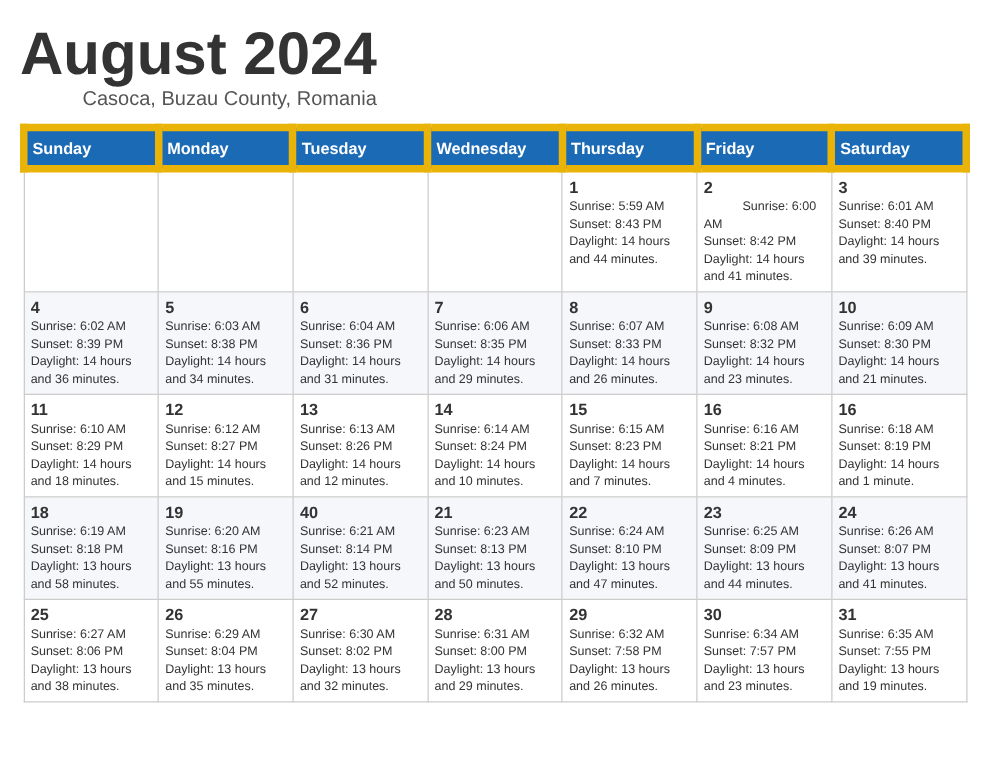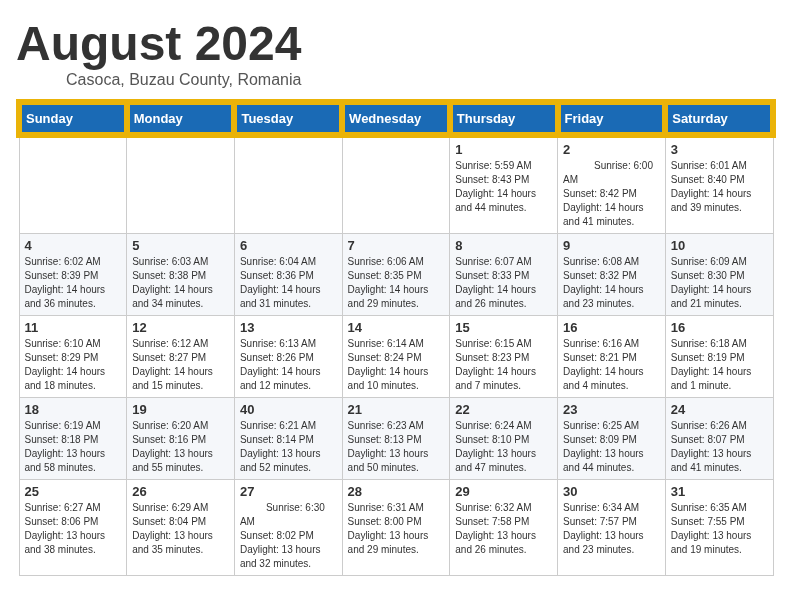--- a/index.html
+++ b/index.html
@@ -231,21 +231,21 @@
       </tr>
       <tr>
         <td><span class="day-number">25</span><span class="day-info" style="white-space: pre-line;">Sunrise: 6:27 AM
 Sunset: 8:06 PM
 Daylight: 13 hours
 and 38 minutes.</span></td>
         <td><span class="day-number">26</span><span class="day-info" style="white-space: pre-line;">Sunrise: 6:29 AM
 Sunset: 8:04 PM
 Daylight: 13 hours
 and 35 minutes.</span></td>
-        <td><span class="day-number">27</span><span class="day-info" style="white-space: pre-line; margin-left: 26px;">Sunrise: 6:30 AM
+        <td><span class="day-number">27</span><span class="day-info" style="white-space: pre-line;">Sunrise: 6:30 AM
 Sunset: 8:02 PM
 Daylight: 13 hours
 and 32 minutes.</span></td>
         <td><span class="day-number">28</span><span class="day-info" style="white-space: pre-line;">Sunrise: 6:31 AM
 Sunset: 8:00 PM
 Daylight: 13 hours
 and 29 minutes.</span></td>
         <td><span class="day-number">29</span><span class="day-info" style="white-space: pre-line;">Sunrise: 6:32 AM
 Sunset: 7:58 PM
 Daylight: 13 hours

